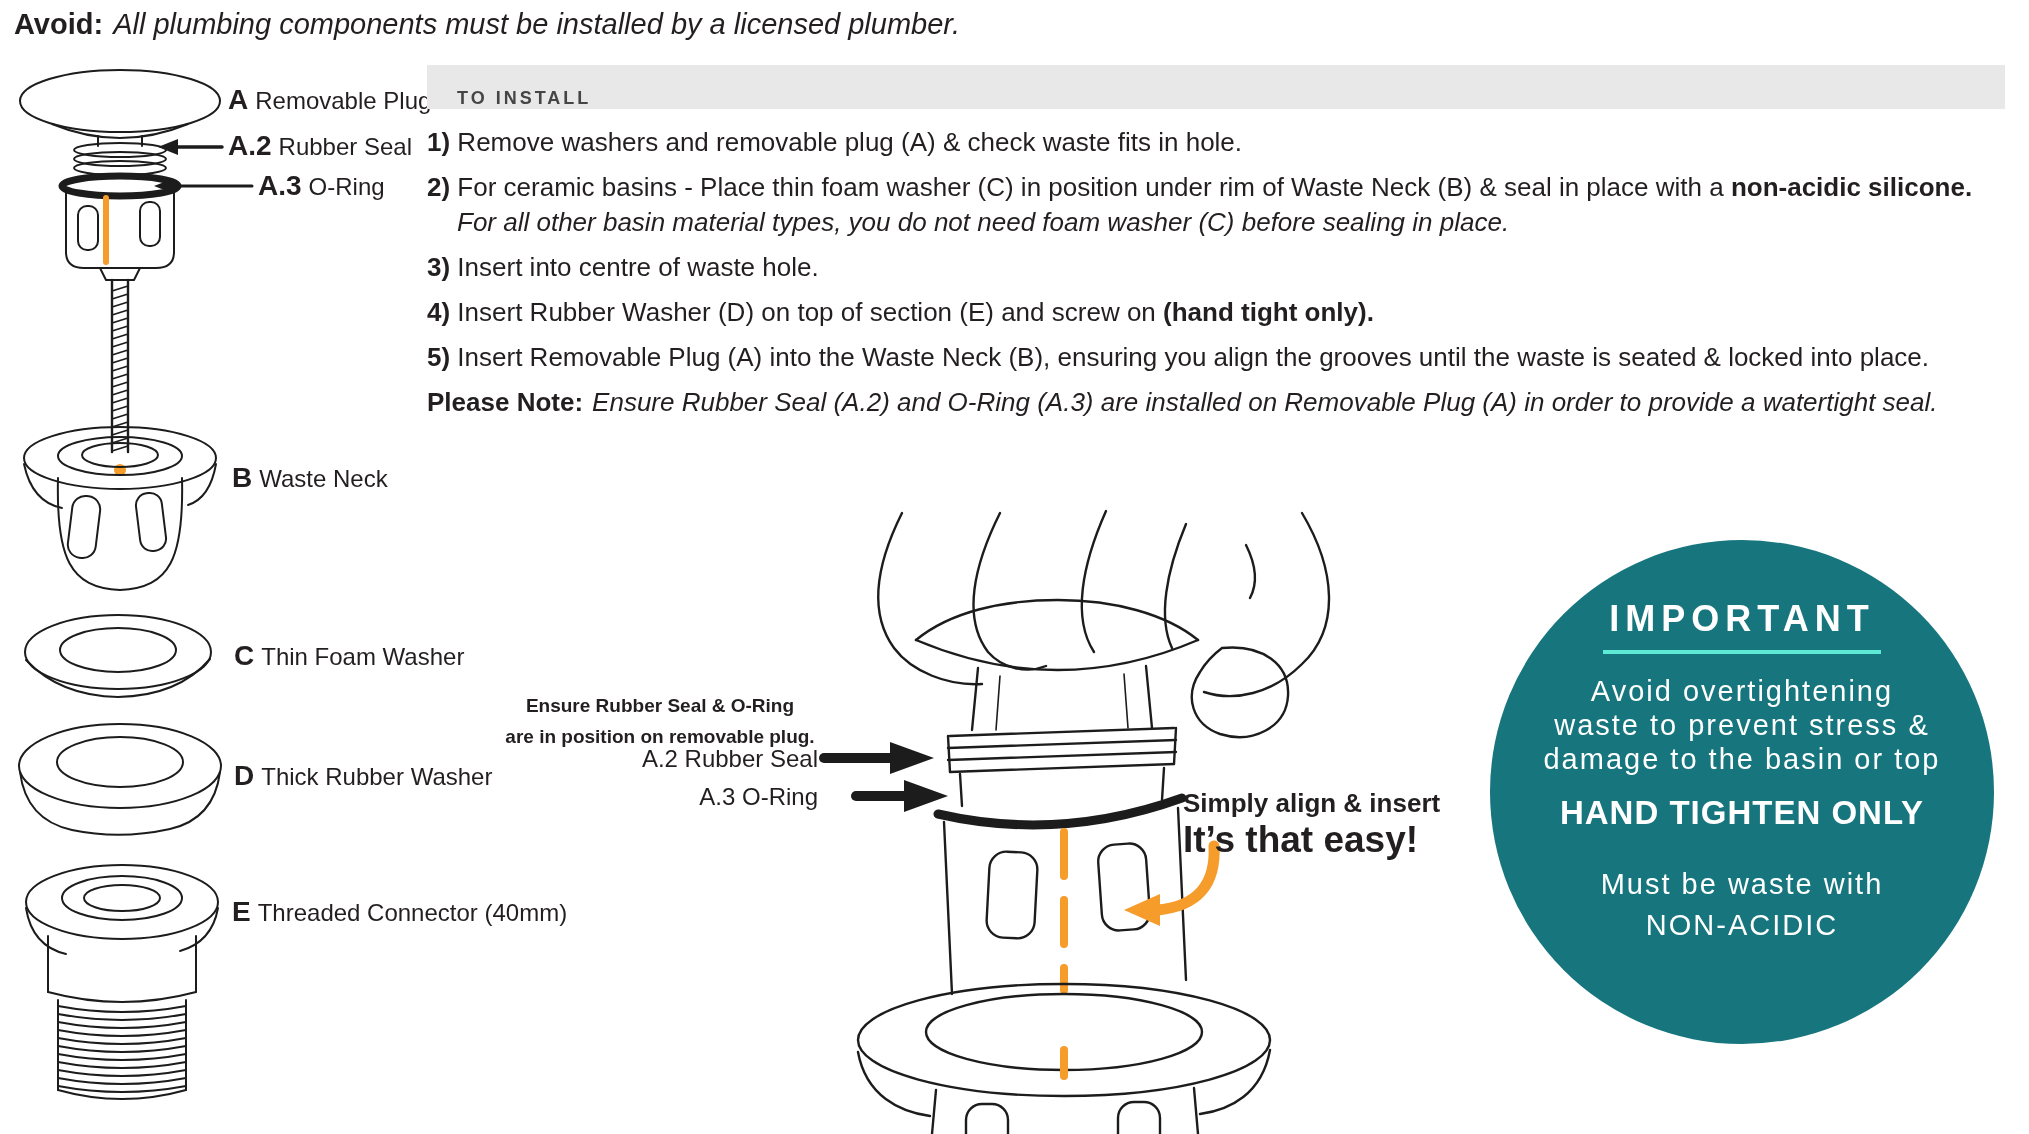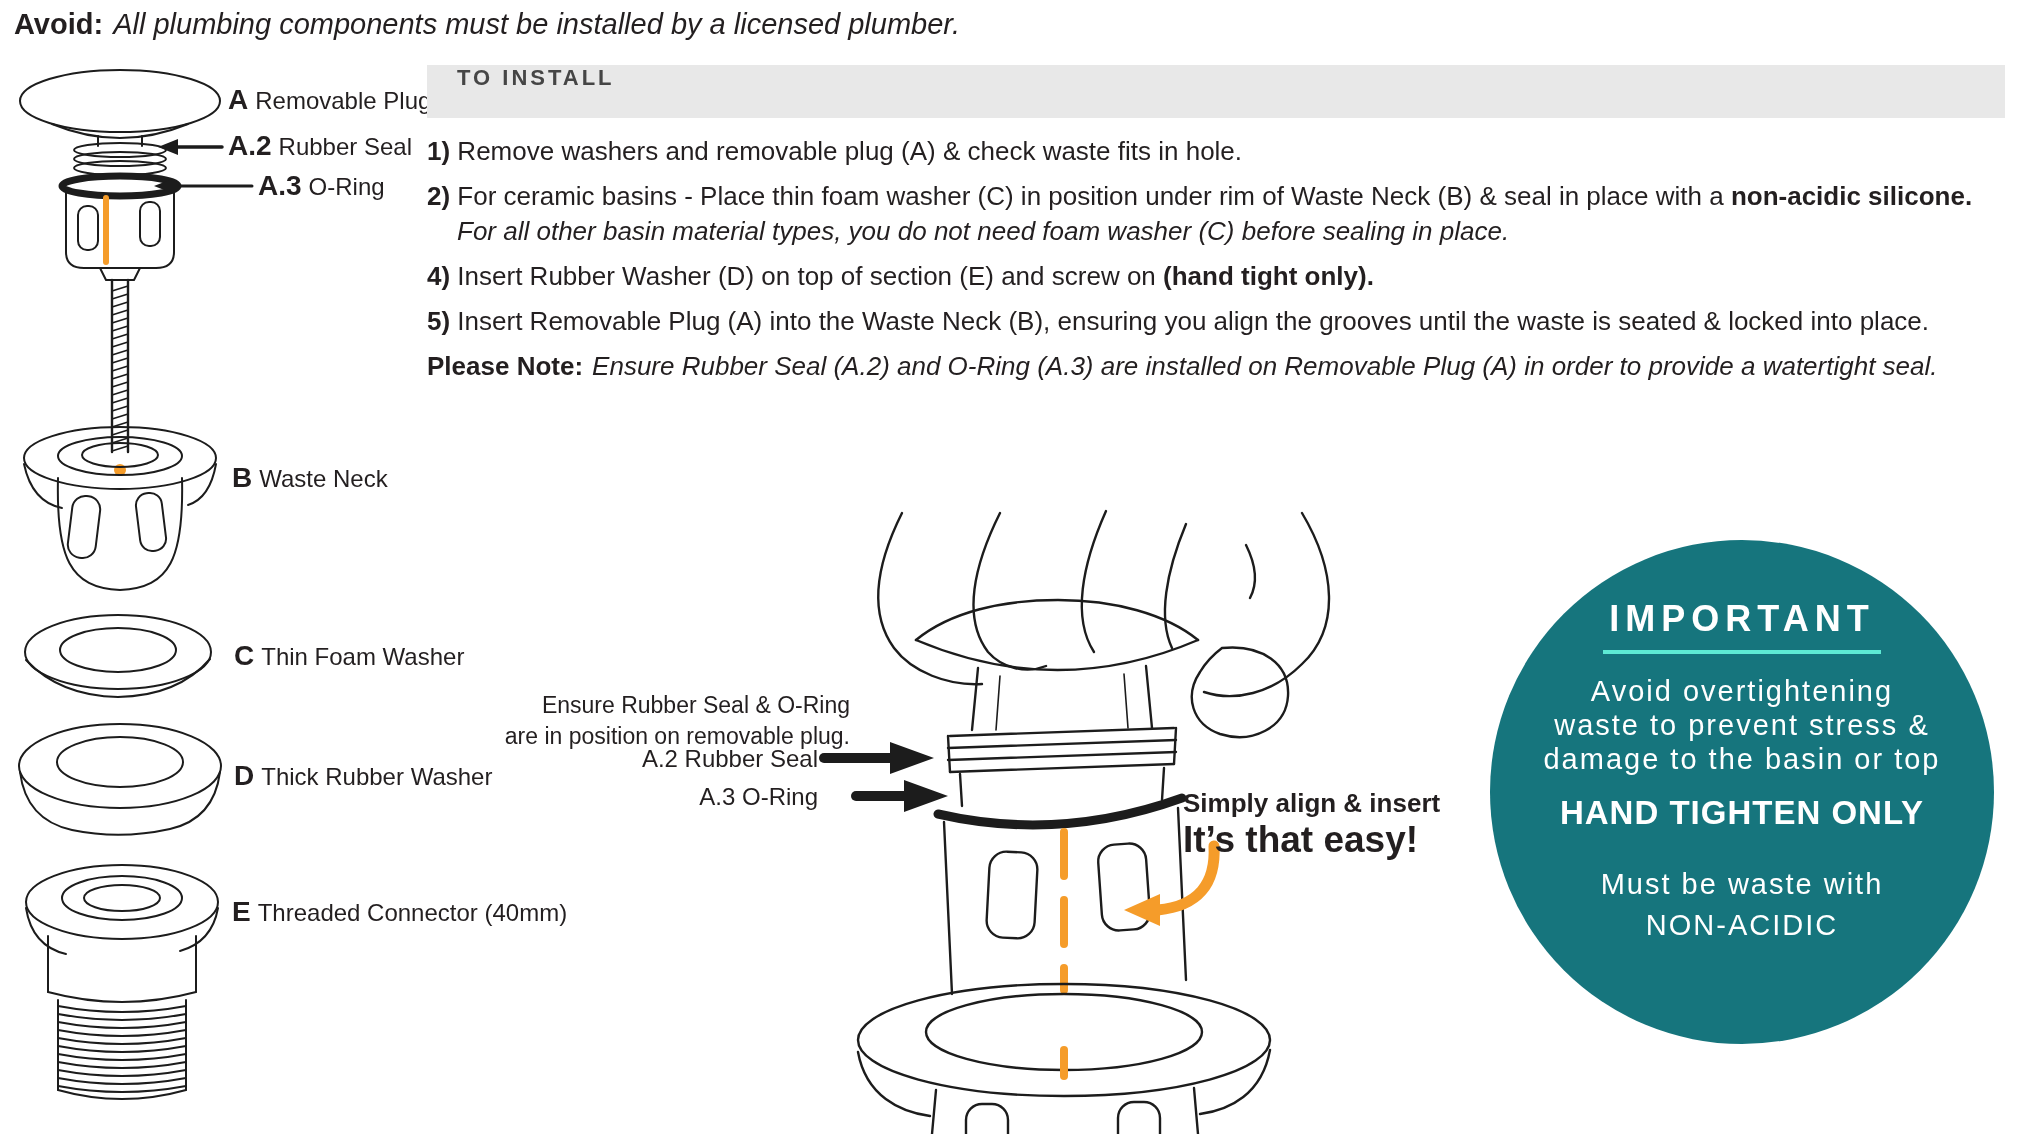--- a/index.html
+++ b/index.html
@@ -10,39 +10,39 @@
   svg.line-art{position:absolute;left:0;top:0;z-index:1;}
   .txt{position:absolute;z-index:2;}
 
   
   .note{left:14px;top:8px;font-size:29px;white-space:nowrap;}
   .note-label{font-weight:bold;}
   .note-text{font-style:italic;margin-left:10px;}
 
   
   .install{left:427px;top:65px;width:1578px;}
-  .install-header{background:#E8E8E8;height:53px;display:flex;align-items:flex-start;
-    padding-left:30px;font-size:22px;font-weight:bold;letter-spacing:3px;color:#454545;}
+  .install-header{background:#E8E8E8;height:44px;display:flex;align-items:flex-end;
+    padding-left:30px;font-size:18px;font-weight:bold;letter-spacing:3px;color:#454545;}
   .steps{padding-top:16px;font-size:26px;line-height:35px;}
   .step{margin:0 0 10px 0;padding-left:30px;text-indent:-30px;}
   .num{font-weight:bold;}
   .step b{font-weight:bold;}
   .step i{font-style:italic;}
   .please-note{margin:4px 0 0 0;font-size:26px;line-height:34px;}
   .pn-label{font-weight:bold;}
   .pn-text{font-style:italic;margin-left:9px;}
 
   
   .part-label{position:absolute;white-space:nowrap;z-index:2;}
   .part-key{font-weight:bold;font-size:28px;}
   .part-name{font-size:24px;margin-left:7px;}
 
   
-  .ill-caption{left:470px;top:690px;width:380px;text-align:right;
-    font-weight:normal;font-size:23px;line-height:31px;}
+  .ill-caption{left:470px;top:690px;width:380px;text-align:center;
+    font-weight:bold;font-size:19px;line-height:31px;}
   .label-a2{left:520px;top:745px;width:298px;text-align:right;font-size:24px;}
   .label-a3{left:520px;top:783px;width:298px;text-align:right;font-size:24px;}
   .tagline{left:1183px;top:788px;width:300px;}
   .tagline-1{font-weight:bold;font-size:26px;line-height:30px;}
   .tagline-2{font-weight:bold;font-size:37px;line-height:44px;}
 
   
   .badge{position:absolute;left:1490px;top:540px;width:504px;height:504px;
     border-radius:50%;background:#16757D;color:#fff;z-index:2;
     display:flex;flex-direction:column;align-items:center;text-align:center;}
@@ -220,20 +220,24 @@
     <div class="steps">
       <p class="step">
         <span class="num">1)</span>
         <span>Remove washers and removable plug (A) &amp; check waste fits in hole.</span>
       </p>
       <p class="step">
         <span class="num">2)</span>
         <span>For ceramic basins - Place thin foam washer (C) in position under rim of Waste Neck (B) &amp; seal in place with a </span><b>non-acidic silicone.</b><i> For all other basin material types, you do not need foam washer (C) before sealing in place.</i>
       </p>
       <p class="step">
+        <span class="num">3)</span>
+        <span>Insert into centre of waste hole.</span>
+      </p>
+      <p class="step">
         <span class="num">4)</span>
         <span>Insert Rubber Washer (D) on top of section (E) and screw on </span><b>(hand tight only).</b>
       </p>
       <p class="step">
         <span class="num">5)</span>
         <span>Insert Removable Plug (A) into the Waste Neck (B), ensuring you align the grooves until the waste is seated &amp; locked into place.</span>
       </p>
     </div>
     <p class="please-note">
       <span class="pn-label">Please Note:</span><span class="pn-text">Ensure Rubber Seal (A.2) and O-Ring (A.3) are installed on Removable Plug (A) in order to provide a watertight seal.</span>

